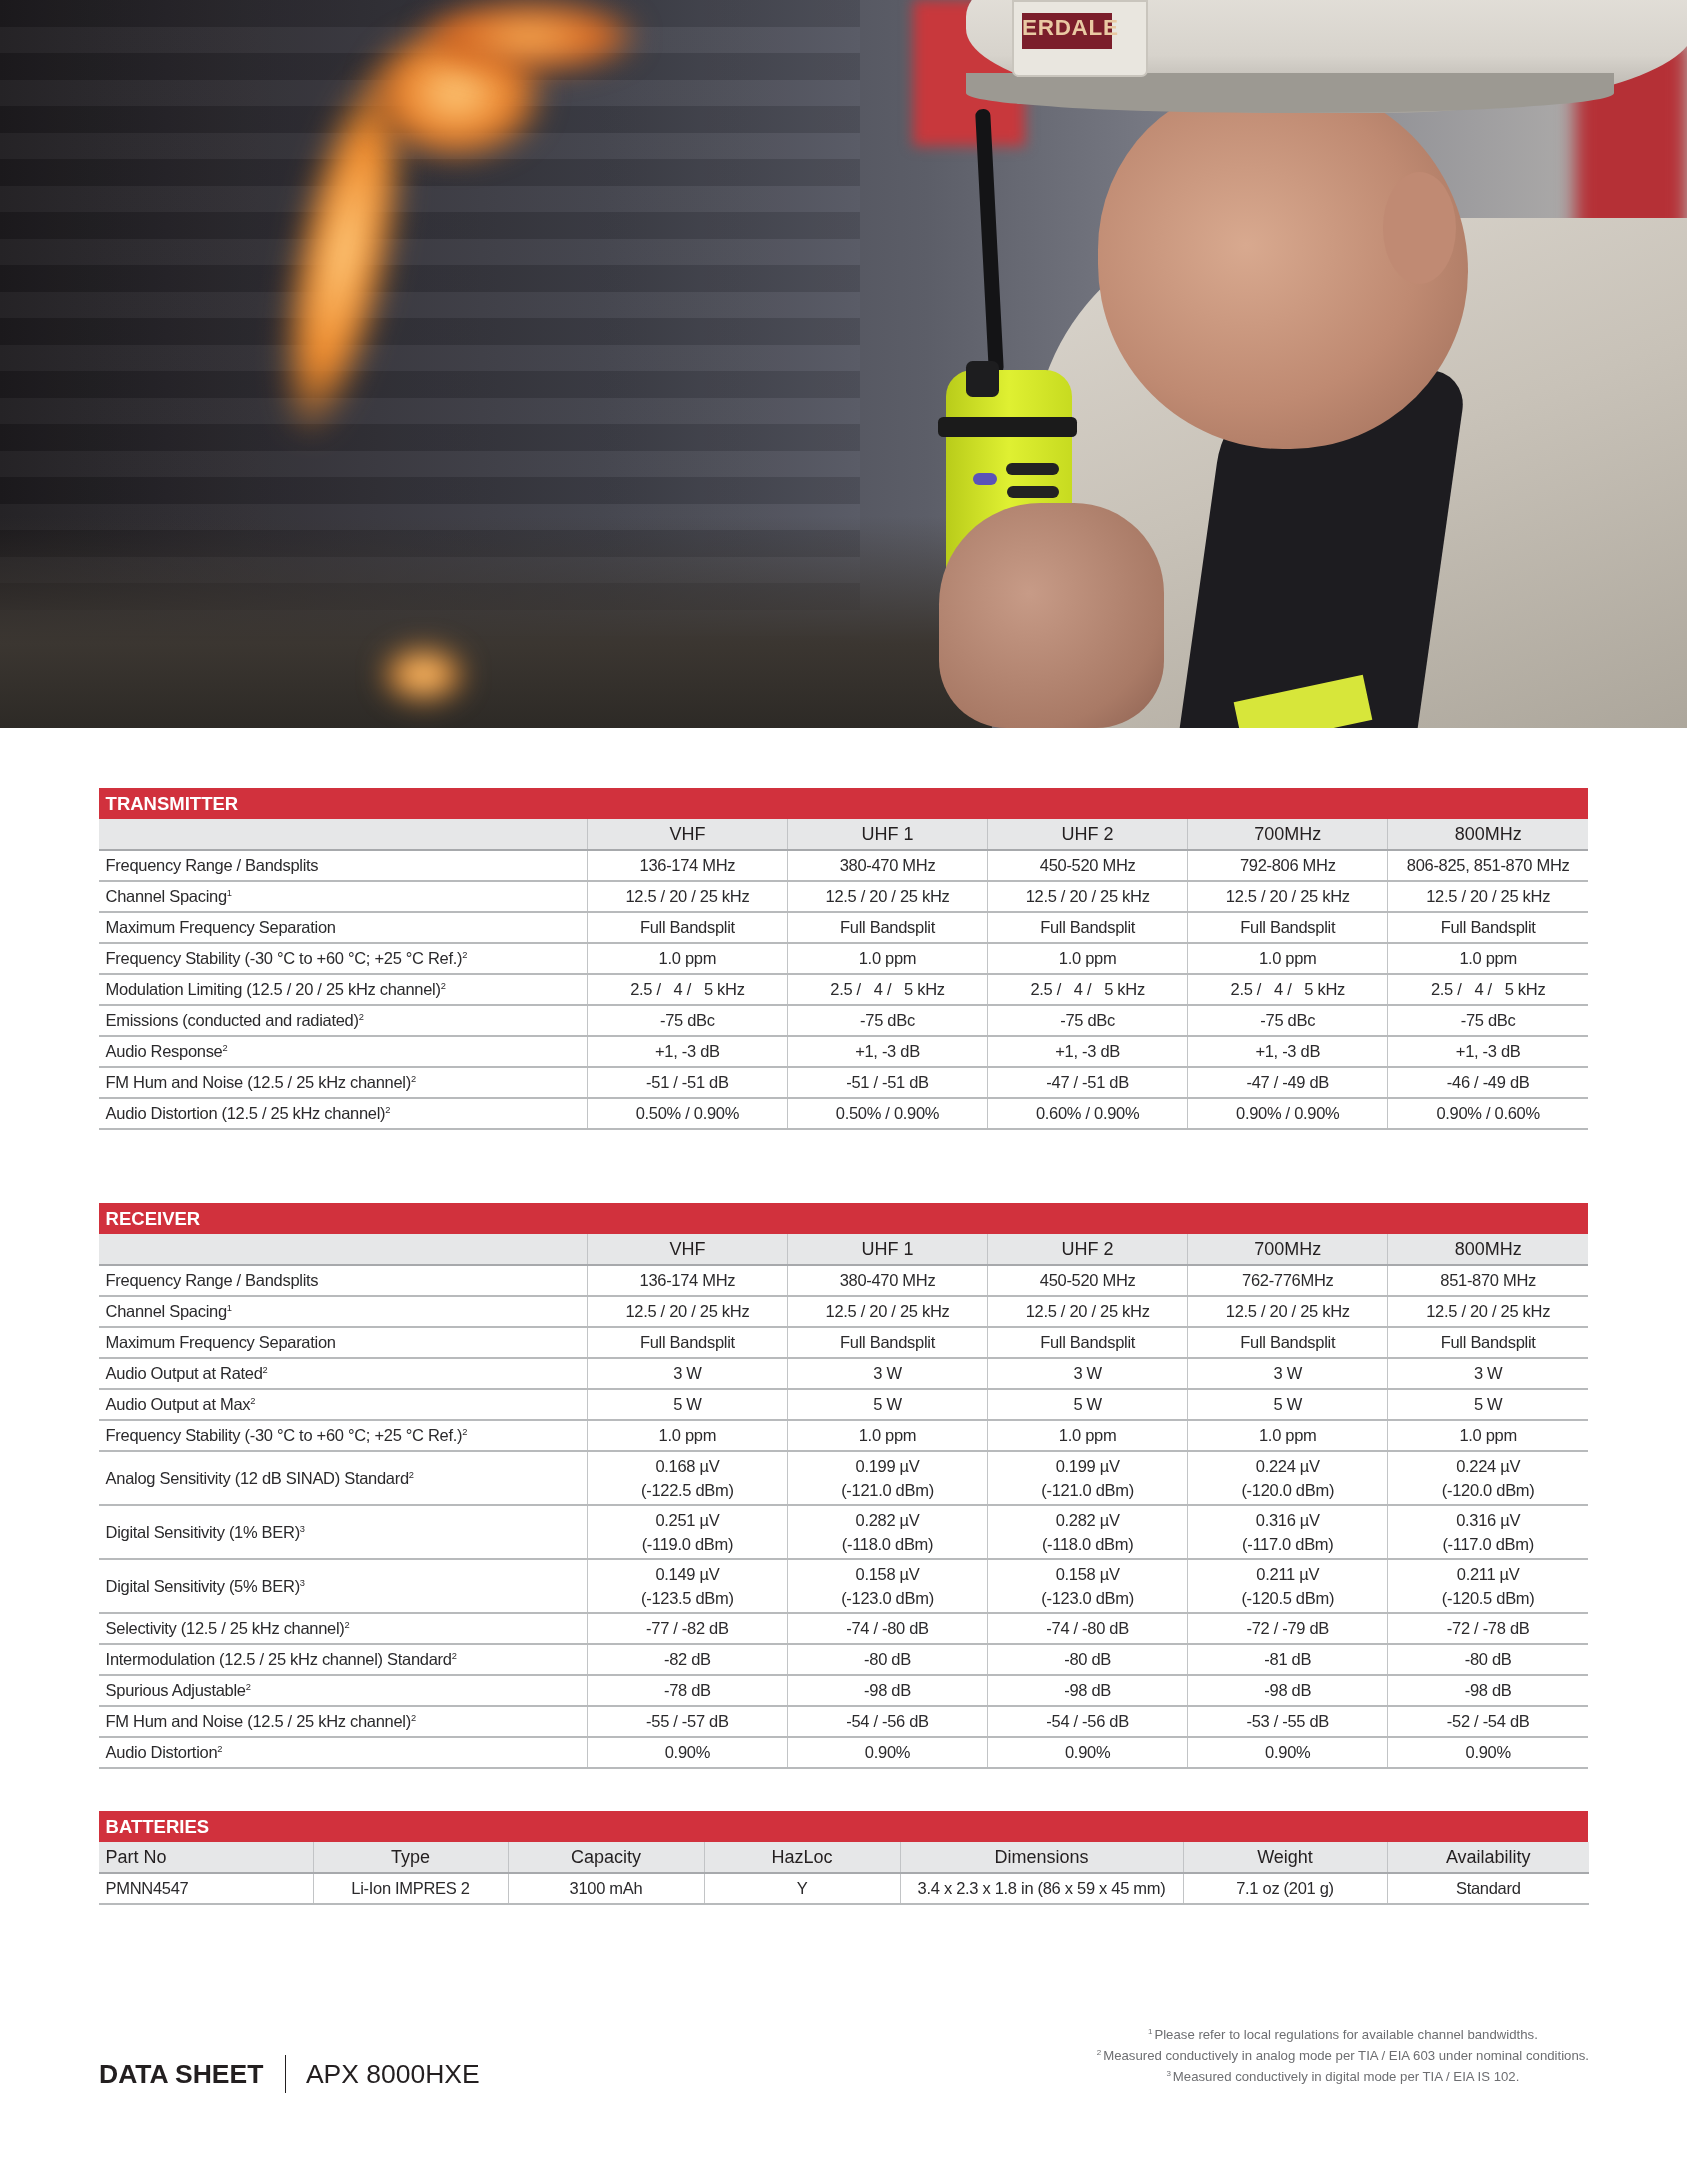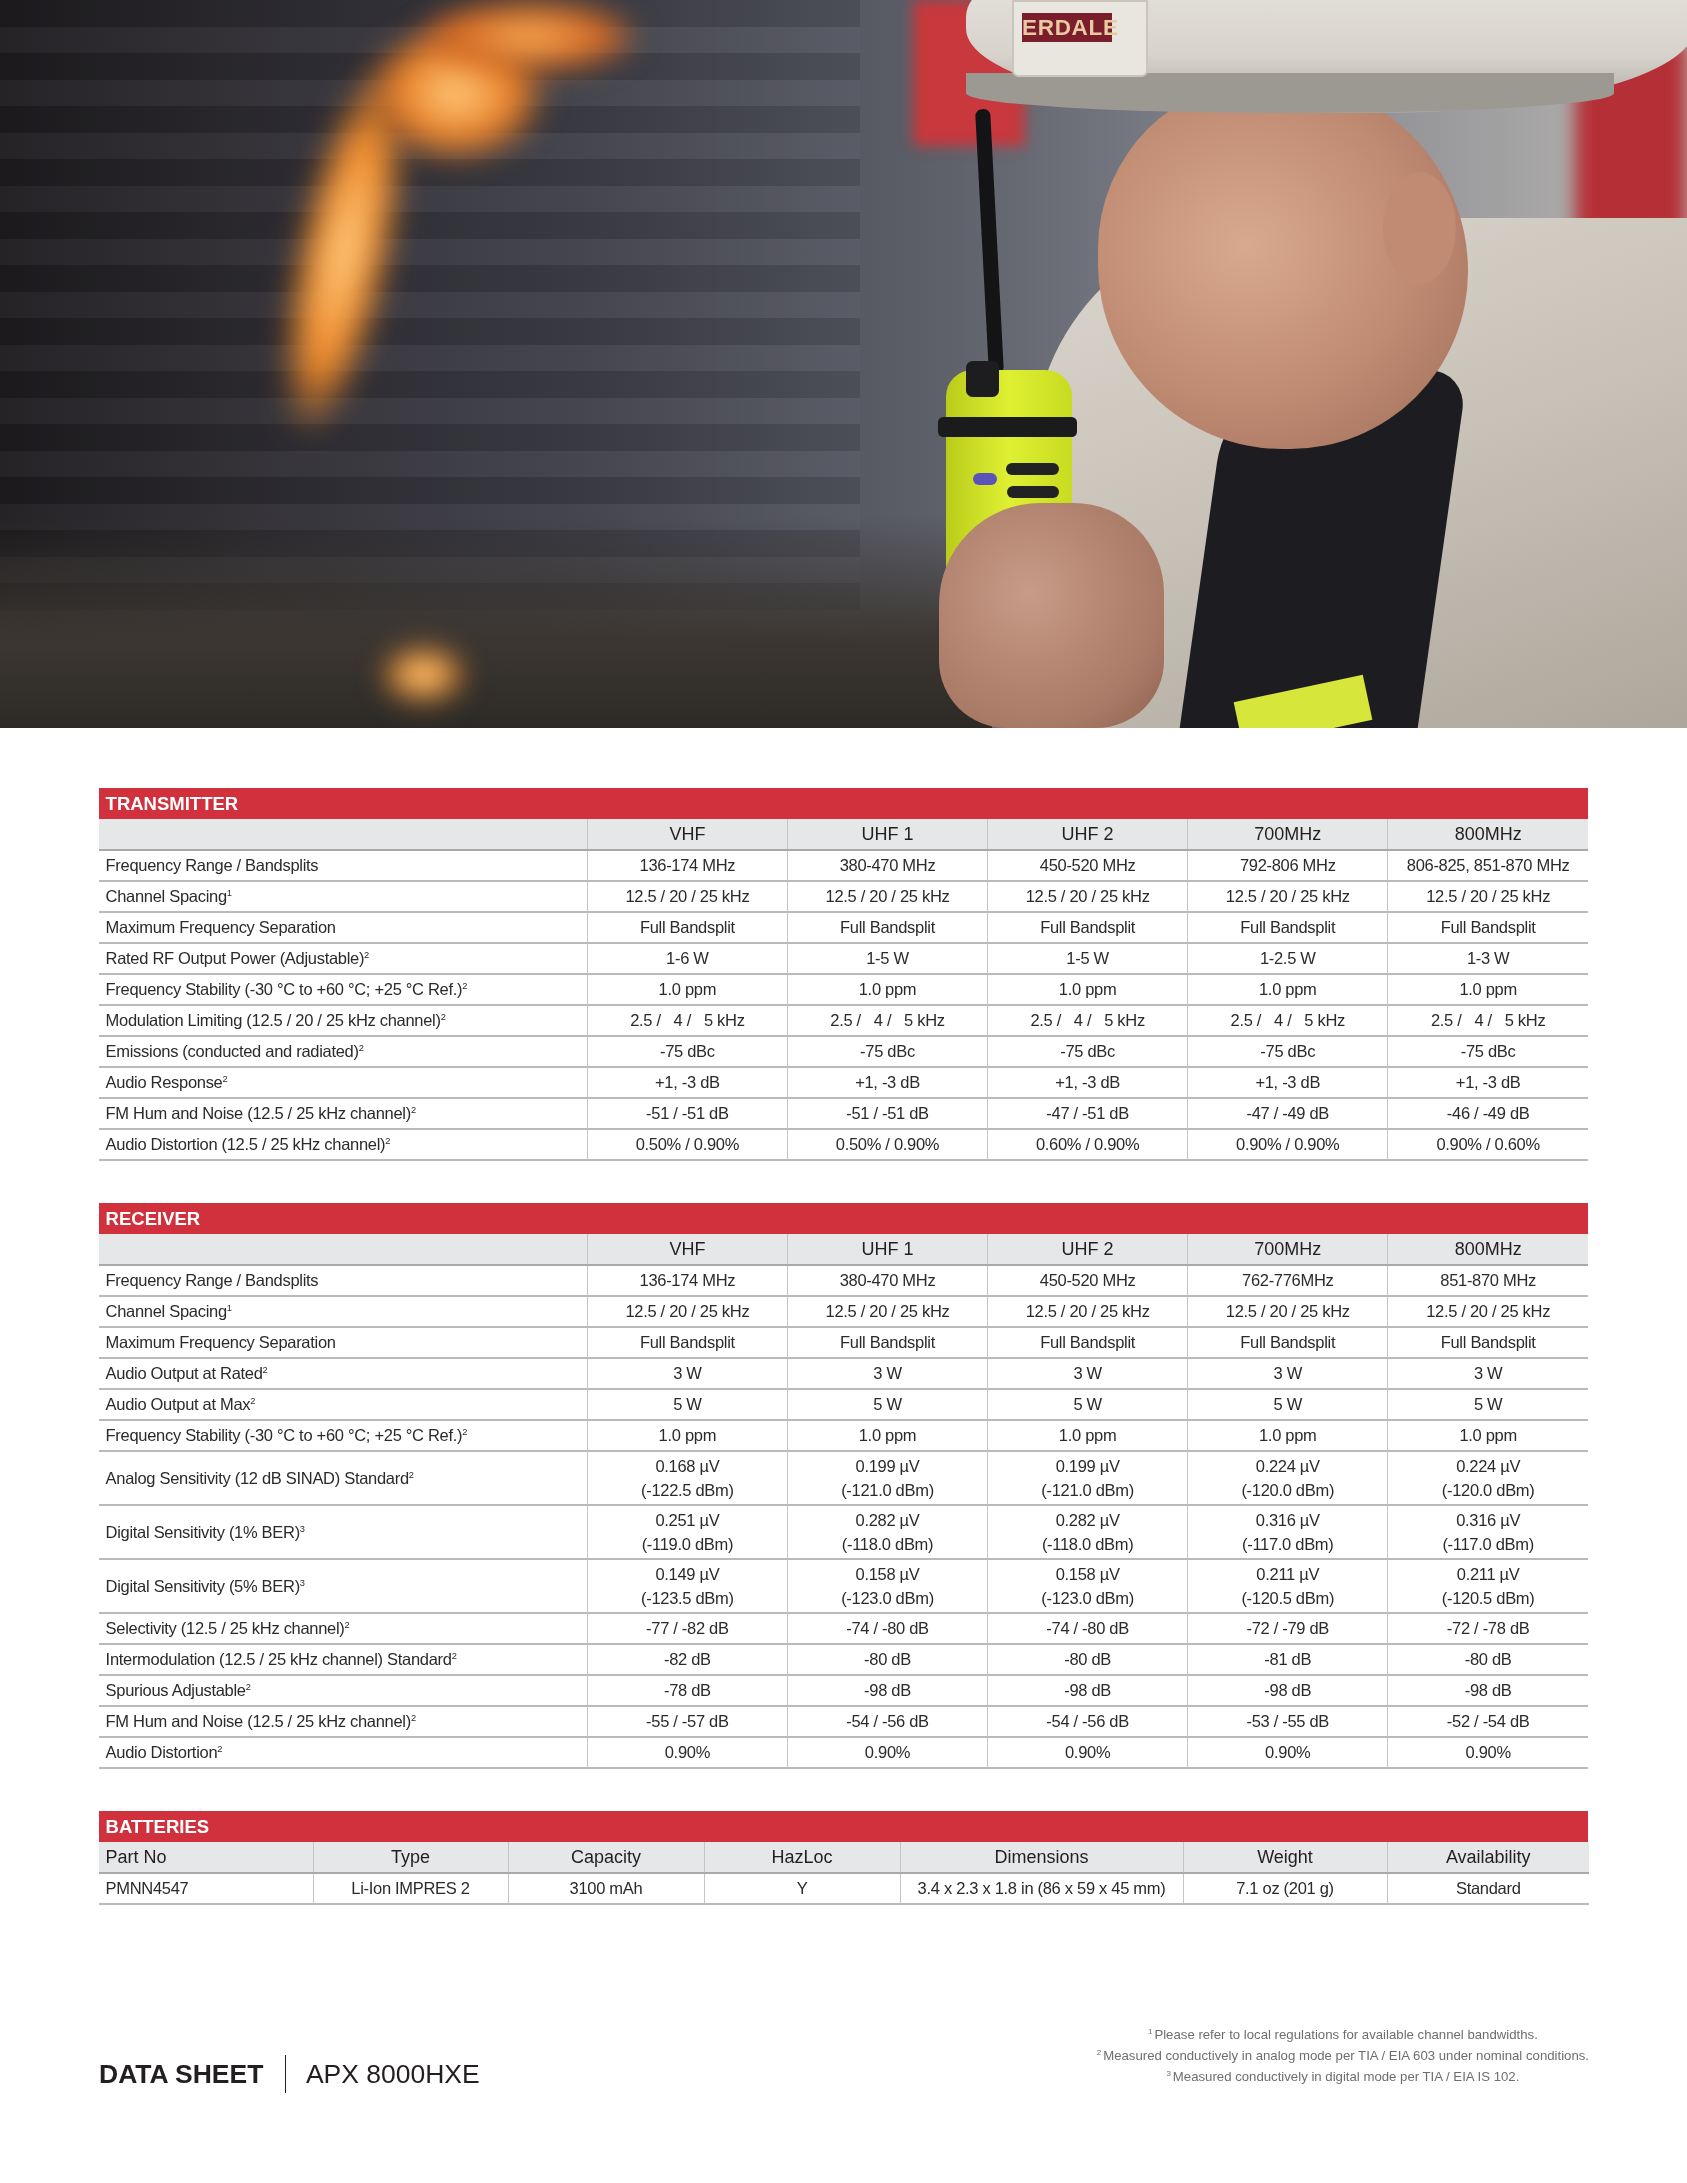--- a/index.html
+++ b/index.html
@@ -32,21 +32,21 @@
   .hero .face { position: absolute; left: 1098px; top: 79px; width: 370px; height: 370px;
           border-radius: 46% 52% 48% 50%; background: radial-gradient(ellipse at 40% 45%, #d8a98f 0%, #bf8a72 55%, #9c6b57 100%); }
   .hero .ear { position: absolute; left: 1383px; top: 172px; width: 73px; height: 112px; border-radius: 50%;
           background: #c08a73; }
   .hero .helmet { position: absolute; left: 966px; top: -79px; width: 728px; height: 192px;
           border-radius: 50% 50% 44% 44%; background: linear-gradient(180deg, #efece6 0%, #d7d3cc 70%, #aaa69f 100%); }
   .hero .helmet-brim { position: absolute; left: 966px; top: 73px; width: 648px; height: 40px;
           border-radius: 0 0 60% 60%; background: #9c9992; }
   .hero .helmet-badge { position: absolute; left: 1012px; top: 0; width: 132px; height: 73px;
           background: #e9e6df; border: 2px solid #c9c5bd; border-radius: 0 0 6.6px 6.6px; }
-  .hero .helmet-label { position: absolute; left: 1022px; top: 13.2px; width: 85px; height: 29px;
+  .hero .helmet-label { position: absolute; left: 1022px; top: 13.2px; width: 85px; height: 36px;
           background: #7b1e2b; color: #e9c9a3; font-weight: bold; font-size: 22.5px; line-height: 29px;
           text-align: right; padding-right: 5.3px; letter-spacing: 0.7px; }
   .hero .antenna { position: absolute; left: 982px; top: 109px; width: 14.6px; height: 265px; background: #141416;
           border-radius: 6.6px; transform: rotate(-3deg); }
   .hero .radio { position: absolute; left: 946px; top: 370px; width: 126px; height: 238px; border-radius: 26.5px 26.5px 16px 16px;
           background: linear-gradient(90deg, #b9cc1a 0%, #dff032 50%, #c7db20 100%); }
   .hero .radio-band { position: absolute; left: 938px; top: 417px; width: 139px; height: 20px; background: #1b1b1b; border-radius: 5.3px; }
   .hero .radio-knob { position: absolute; left: 966px; top: 361px; width: 33px; height: 36px; background: #1d1d1f; border-radius: 6.6px; }
   .hero .radio-btn { position: absolute; height: 12px; background: #222; border-radius: 6px; }
   .hero .hand { position: absolute; left: 939px; top: 503px; width: 225px; height: 225px;
@@ -154,28 +154,20 @@
           <td style="white-space: pre;">12.5 / 20 / 25 kHz</td>
           <td style="white-space: pre;">12.5 / 20 / 25 kHz</td>
         </tr>
         <tr>
           <td><span>Maximum Frequency Separation</span></td>
           <td style="white-space: pre;">Full Bandsplit</td>
           <td style="white-space: pre;">Full Bandsplit</td>
           <td style="white-space: pre;">Full Bandsplit</td>
           <td style="white-space: pre;">Full Bandsplit</td>
           <td style="white-space: pre;">Full Bandsplit</td>
-        </tr>
-        <tr>
-          <td><span>Rated RF Output Power (Adjustable)</span><sup>2</sup></td>
-          <td style="white-space: pre;">1-6 W</td>
-          <td style="white-space: pre;">1-5 W</td>
-          <td style="white-space: pre;">1-5 W</td>
-          <td style="white-space: pre;">1-2.5 W</td>
-          <td style="white-space: pre;">1-3 W</td>
         </tr>
         <tr>
           <td><span>Frequency Stability (-30 °C to +60 °C; +25 °C Ref.)</span><sup>2</sup></td>
           <td style="white-space: pre;">1.0 ppm</td>
           <td style="white-space: pre;">1.0 ppm</td>
           <td style="white-space: pre;">1.0 ppm</td>
           <td style="white-space: pre;">1.0 ppm</td>
           <td style="white-space: pre;">1.0 ppm</td>
         </tr>
         <tr>

